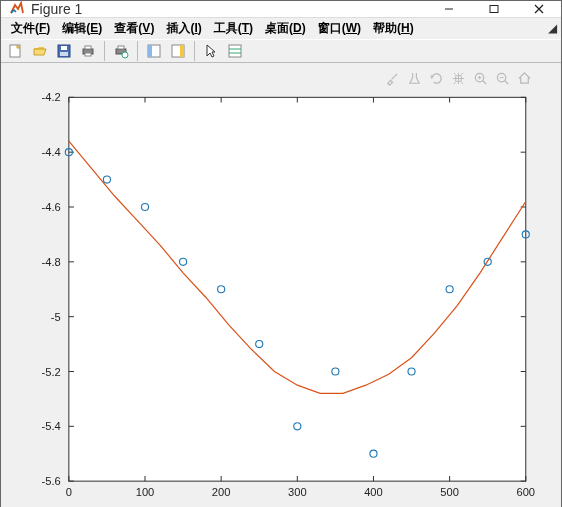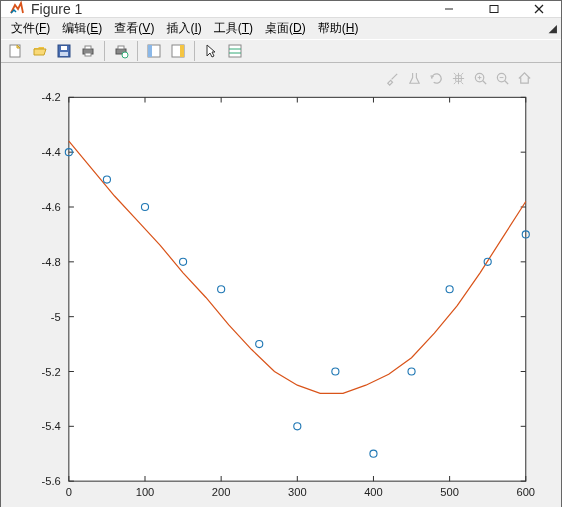--- a/index.html
+++ b/index.html
@@ -3,21 +3,21 @@
 <meta charset="utf-8">
 <style>
   * { box-sizing: border-box; margin: 0; padding: 0; font-family: "Microsoft YaHei", "SimSun", Arial, sans-serif; }
   body { background: #f0f0f0; width: 562px; height: 507px; overflow: hidden; }
   .window { width: 562px; height: 507px; background: #f0f0f0; border: 1px solid #666; display: flex; flex-direction: column; }
   .titlebar { height: 30px; background: #fff; display: flex; align-items: center; border-bottom: 1px solid #ddd; }
   .titlebar-icon { width: 16px; height: 16px; margin: 0 6px 0 8px; }
   .titlebar-text { flex: 1; font-size: 14px; color: #333; }
   .titlebar-btns { display: flex; height: 100%; }
   .tbtn { width: 45px; height: 100%; display: flex; align-items: center; justify-content: center; font-size: 13px; color: #222; }
-  .menubar { height: 22px; background: #f0f0f0; display: flex; align-items: center; padding: 0 4px; font-size: 12px; position: relative; }
+  .menubar { height: 22px; background: #f0f0f0; display: flex; align-items: center; padding: 0 4px; font-size: 12px; position: relative; font-weight: bold; }
   .menuitem { padding: 2px 6px; color: #000; }
   .menuitem u { text-decoration: underline; }
   .menu-dropdown { position: absolute; right: 4px; font-size: 11px; color: #333; }
   .toolbar { height: 28px; background: #f0f0f0; border-top: 1px solid #fff; border-bottom: 1px solid #bbb; display: flex; align-items: center; padding: 0 4px; gap: 2px; }
   .tool { width: 22px; height: 22px; display: flex; align-items: center; justify-content: center; border: 1px solid transparent; }
   .tsep { width: 1px; height: 20px; background: #bbb; margin: 0 3px; }
   .plot-area { flex: 1; background: #f0f0f0; position: relative; padding: 12px 20px 16px 12px; }
   .axes-toolbar { position: absolute; top: 6px; right: 28px; display: flex; gap: 4px; opacity: 0.45; }
   .axtool { width: 18px; height: 18px; display: flex; align-items: center; justify-content: center; }
   svg.chart { width: 100%; height: 100%; display: block; }
@@ -55,20 +55,21 @@
   </div>
 
   <div class="menubar">
     <div id="menu-container" style="display:flex;">
         <div class="menuitem">文件(<u>F</u>)</div>
         <div class="menuitem">编辑(<u>E</u>)</div>
         <div class="menuitem">查看(<u>V</u>)</div>
         <div class="menuitem">插入(<u>I</u>)</div>
         <div class="menuitem">工具(<u>T</u>)</div>
         <div class="menuitem">桌面(<u>D</u>)</div>
+        <div class="menuitem">窗口(<u>W</u>)</div>
         <div class="menuitem">帮助(<u>H</u>)</div>
       </div>
     <div class="menu-dropdown">◢</div>
   </div>
 
   <div class="toolbar">
     <div id="toolbar-container" style="display:flex;align-items:center;gap:2px;">
         <div class="tool">
           <svg width="16" height="16" viewBox="0 0 16 16">
             <rect x="2" y="2" width="10" height="12" fill="#fff" stroke="#888"></rect>

